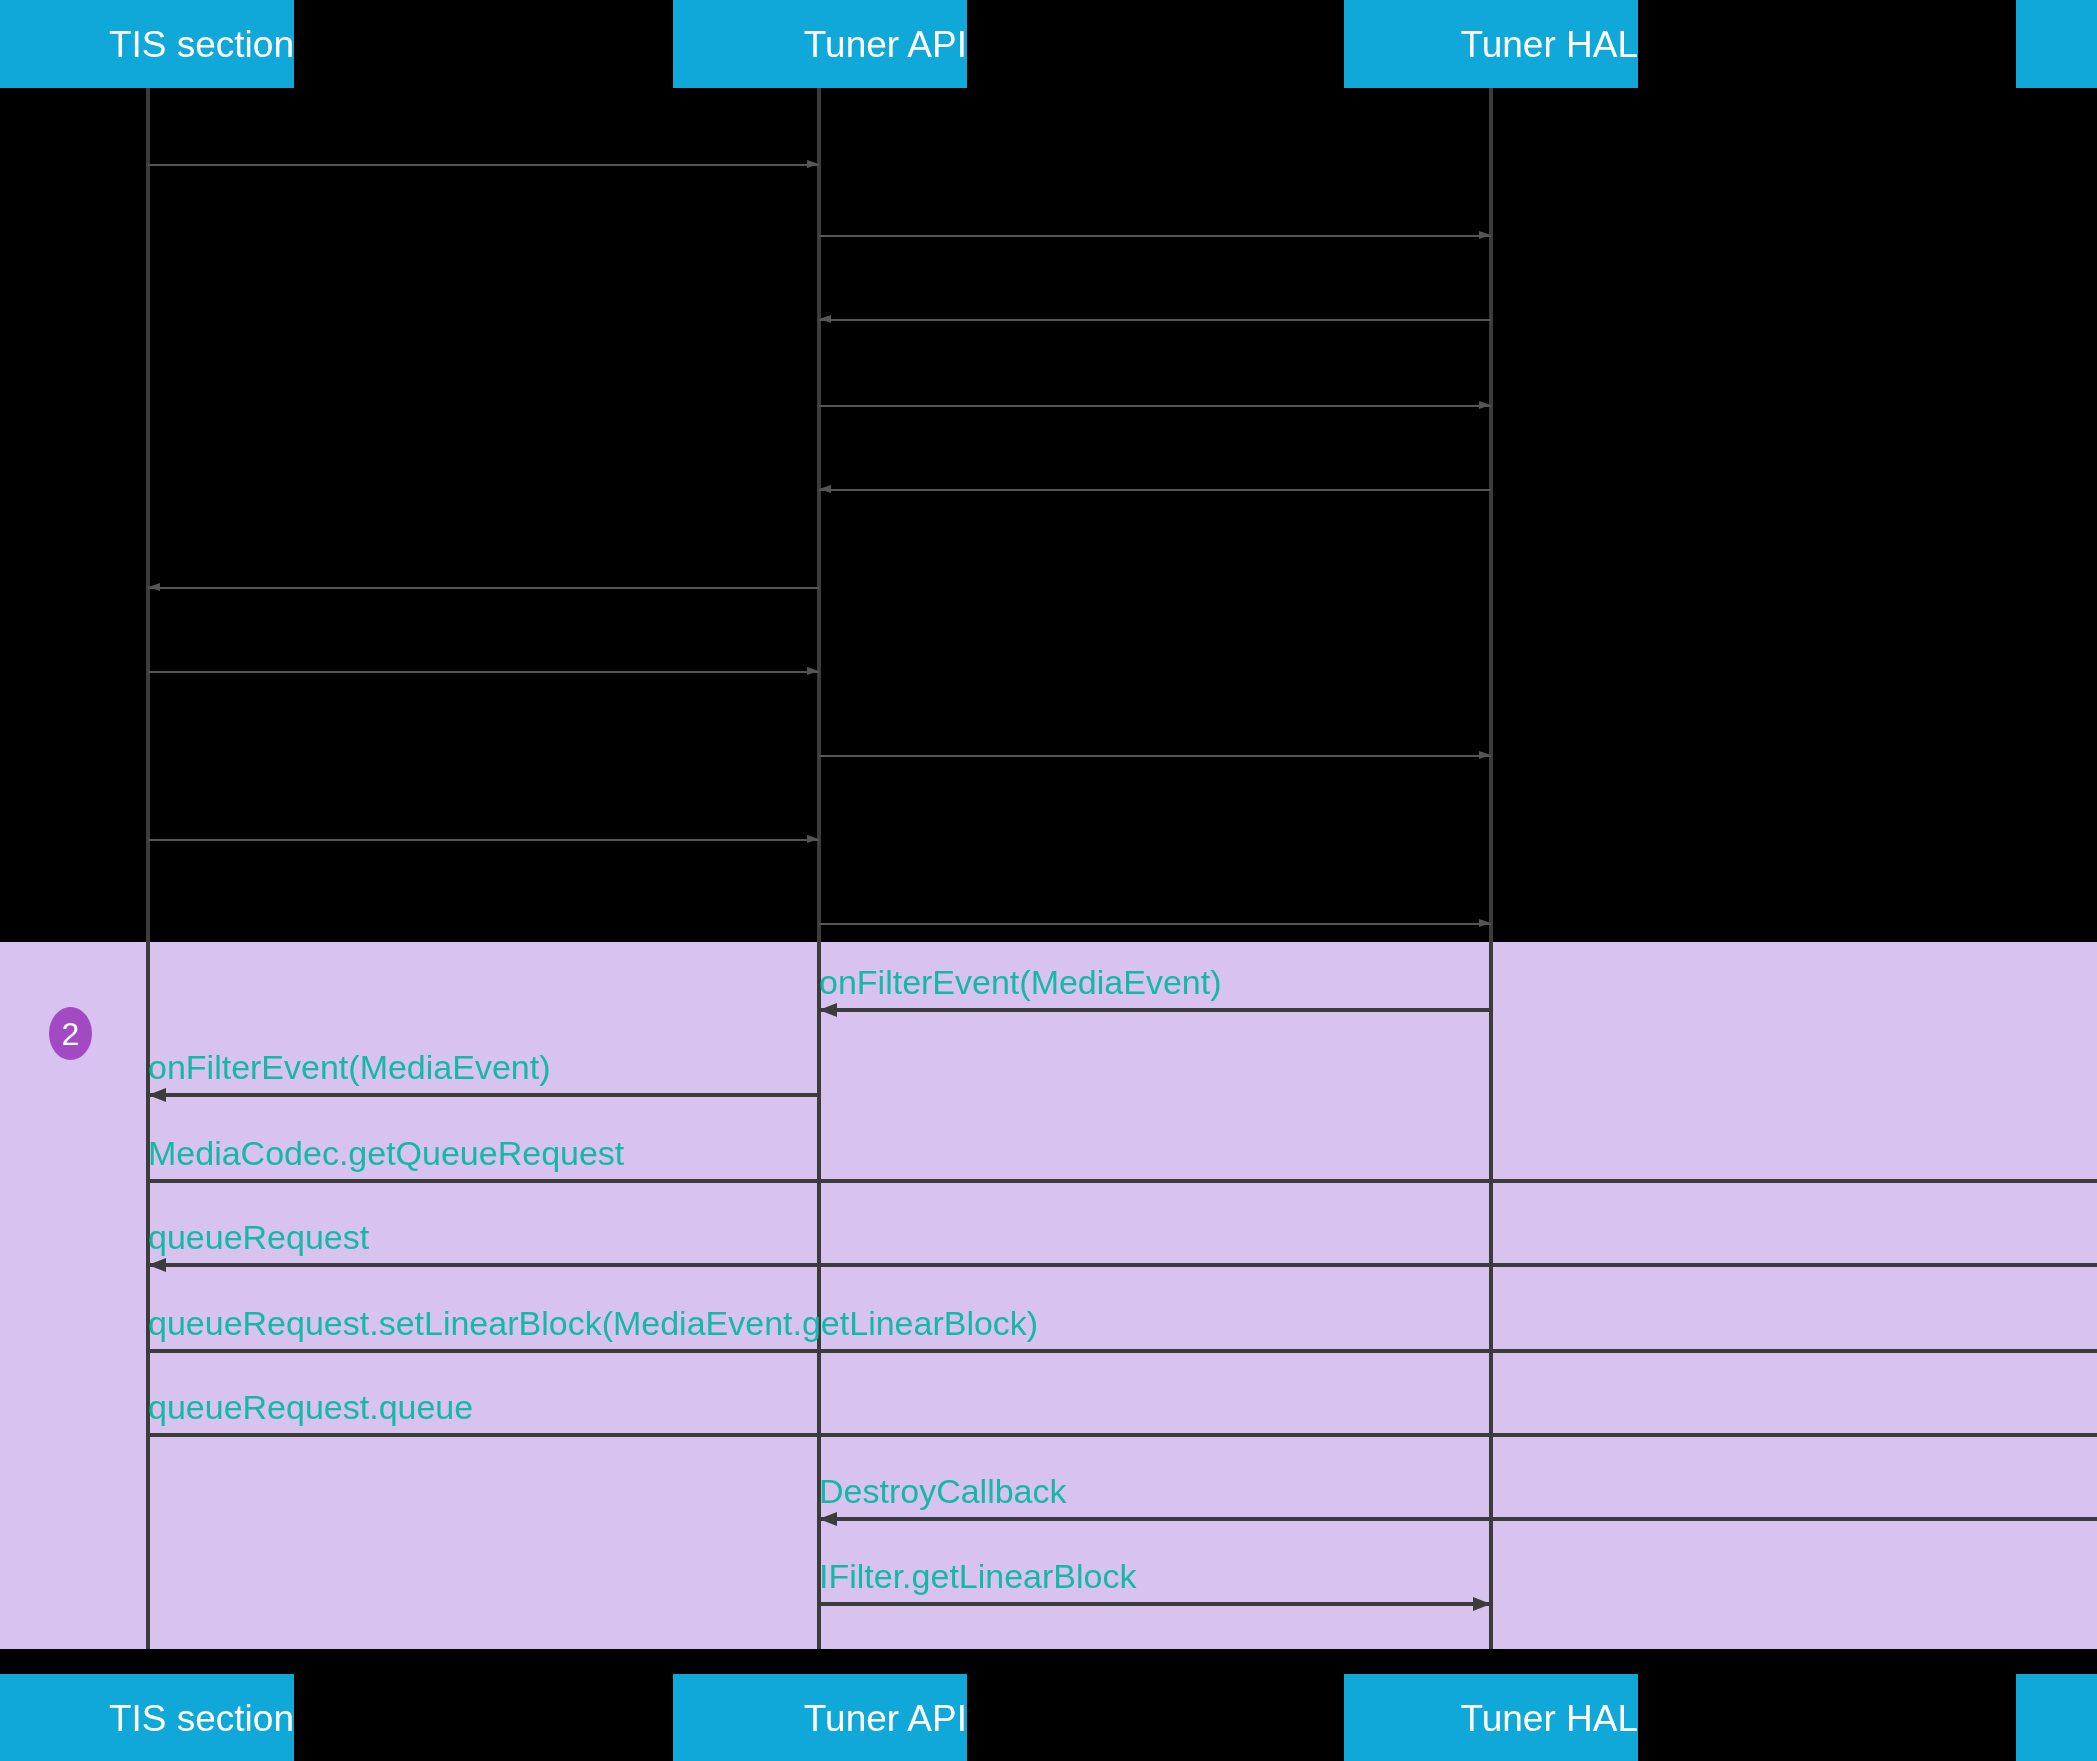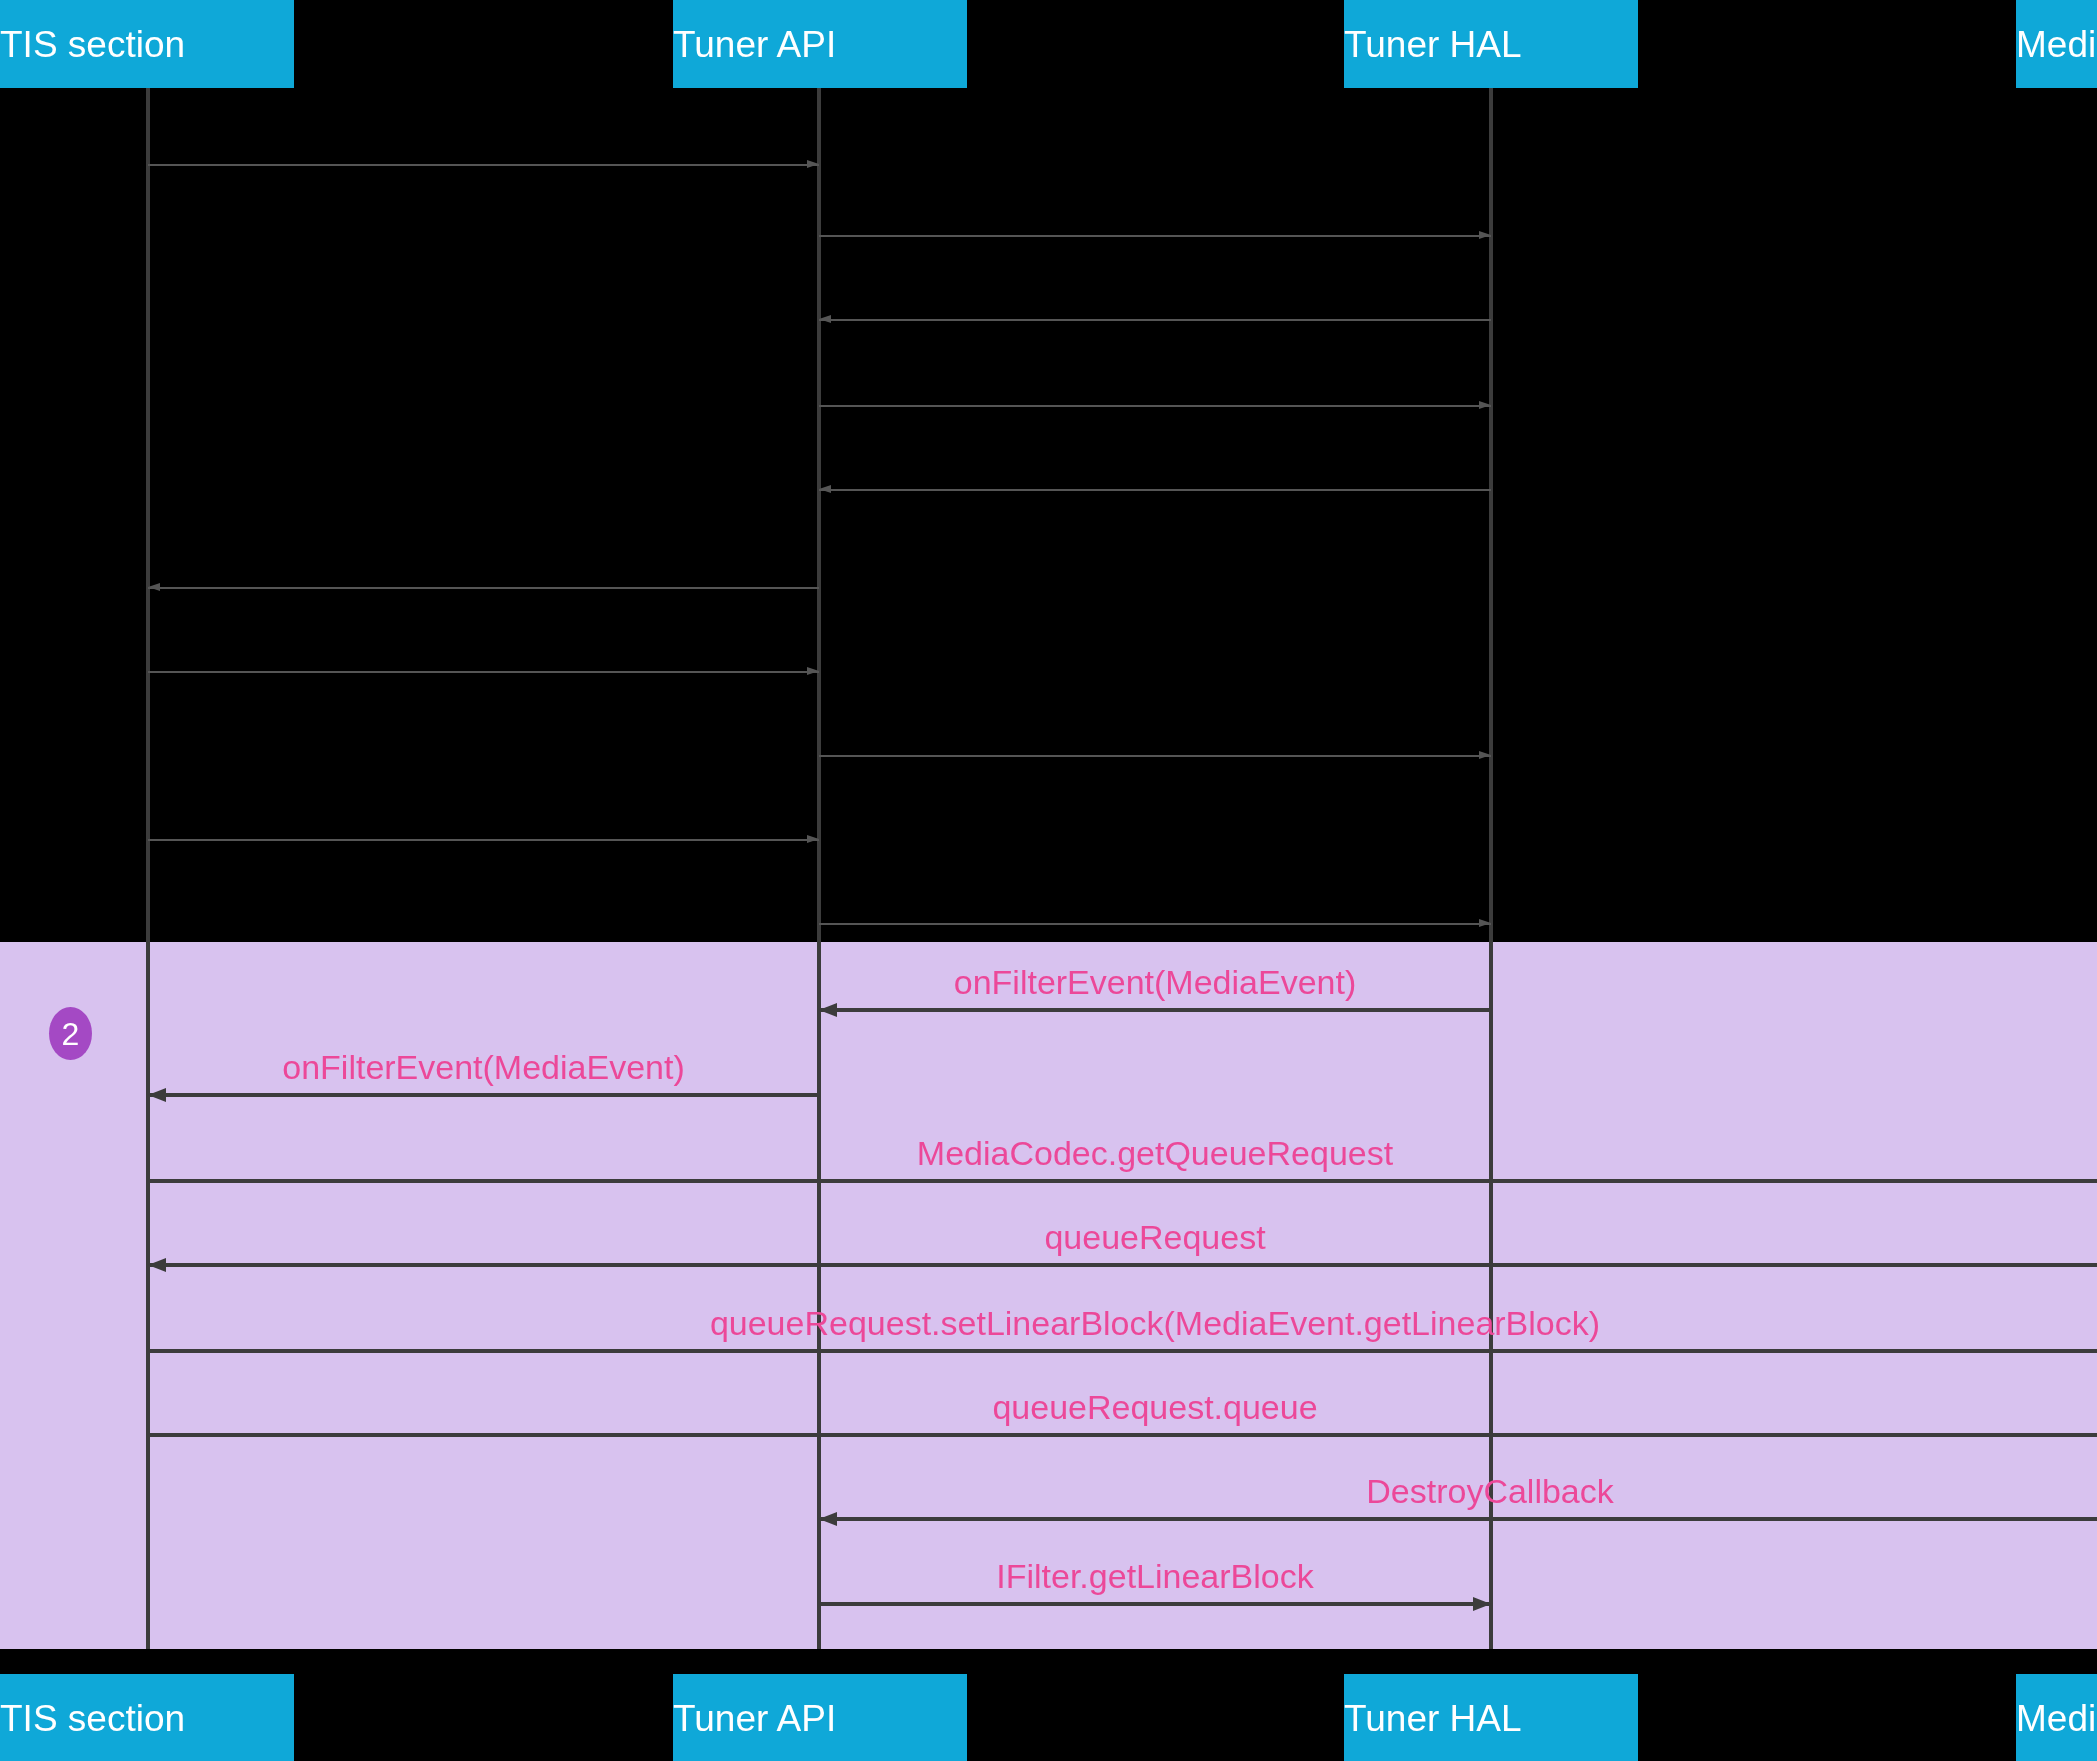--- a/index.html
+++ b/index.html
@@ -6,35 +6,35 @@
   body{width:2310px;height:1762px;position:relative;overflow:hidden;
        font-family:"Liberation Sans","DejaVu Sans",sans-serif;}
 
   #stage{position:absolute;left:0;top:0;width:2310px;height:1762px;background:#000;}
 
   
   .region{position:absolute;background:#d8c2ef;}
 
   
   .pbox{position:absolute;background:#0fa8d8;color:#fff;
-        display:flex;align-items:center;justify-content:flex-start;
+        display:flex;align-items:center;justify-content:flex-end;
         font-size:37px;line-height:1;letter-spacing:0;white-space:nowrap;}
 
   
   .lifeline{position:absolute;width:3.8px;background:#3c3c3c;}
 
   
   .msg{position:absolute;height:0;}
   .msg .shaft{position:absolute;left:0;top:0;height:3.8px;background:#3c3c3c;}
   .msg .head{position:absolute;top:-5.5px;width:0;height:0;
              border-top:7.1px solid transparent;border-bottom:7.1px solid transparent;}
   .msg.right .head{right:-0.4px;border-left:18.5px solid #3c3c3c;}
   .msg.left  .head{left:-0.4px;border-right:18.5px solid #3c3c3c;}
-  .msg .label{position:absolute;bottom:9.2px;left:0;width:100%;text-align:center;
-              color:#ec4899;font-size:34px;line-height:1;white-space:nowrap;}
+  .msg .label{position:absolute;bottom:9.2px;left:0;width:100%;
+              color:#14b8a6;font-size:34px;line-height:1;white-space:nowrap;}
 
   
   .msg.thin .shaft{height:2.1px;}
   .msg.thin .head{top:-3.8px;border-top:4.6px solid transparent;border-bottom:4.6px solid transparent;}
   .msg.thin.right .head{border-left:12.6px solid #555;}
   .msg.thin.left  .head{border-right:12.6px solid #555;}
   .msg.thin .shaft{background:#555;}
 
   
   .badge{position:absolute;border-radius:50%;background:#a449c4;color:#fff;

